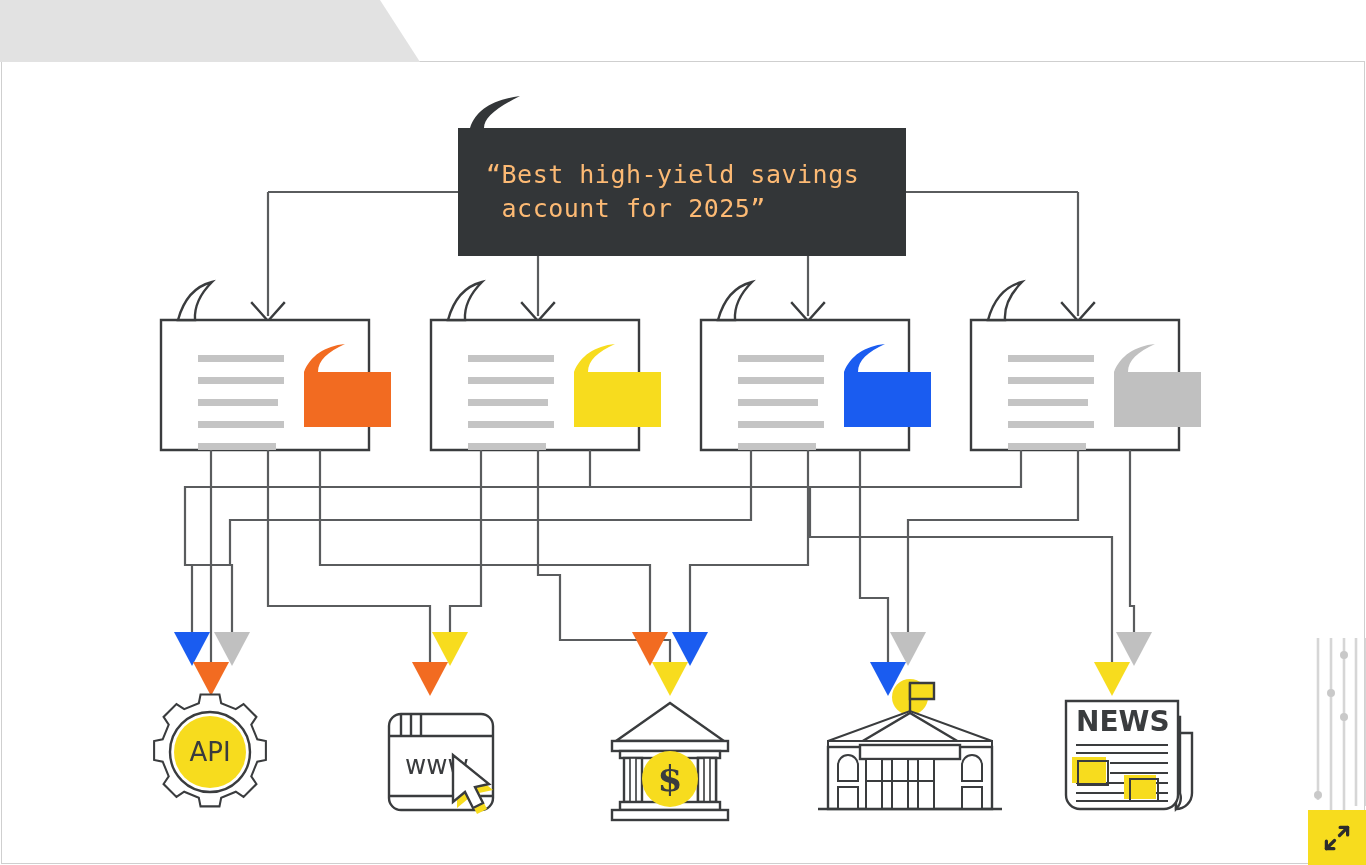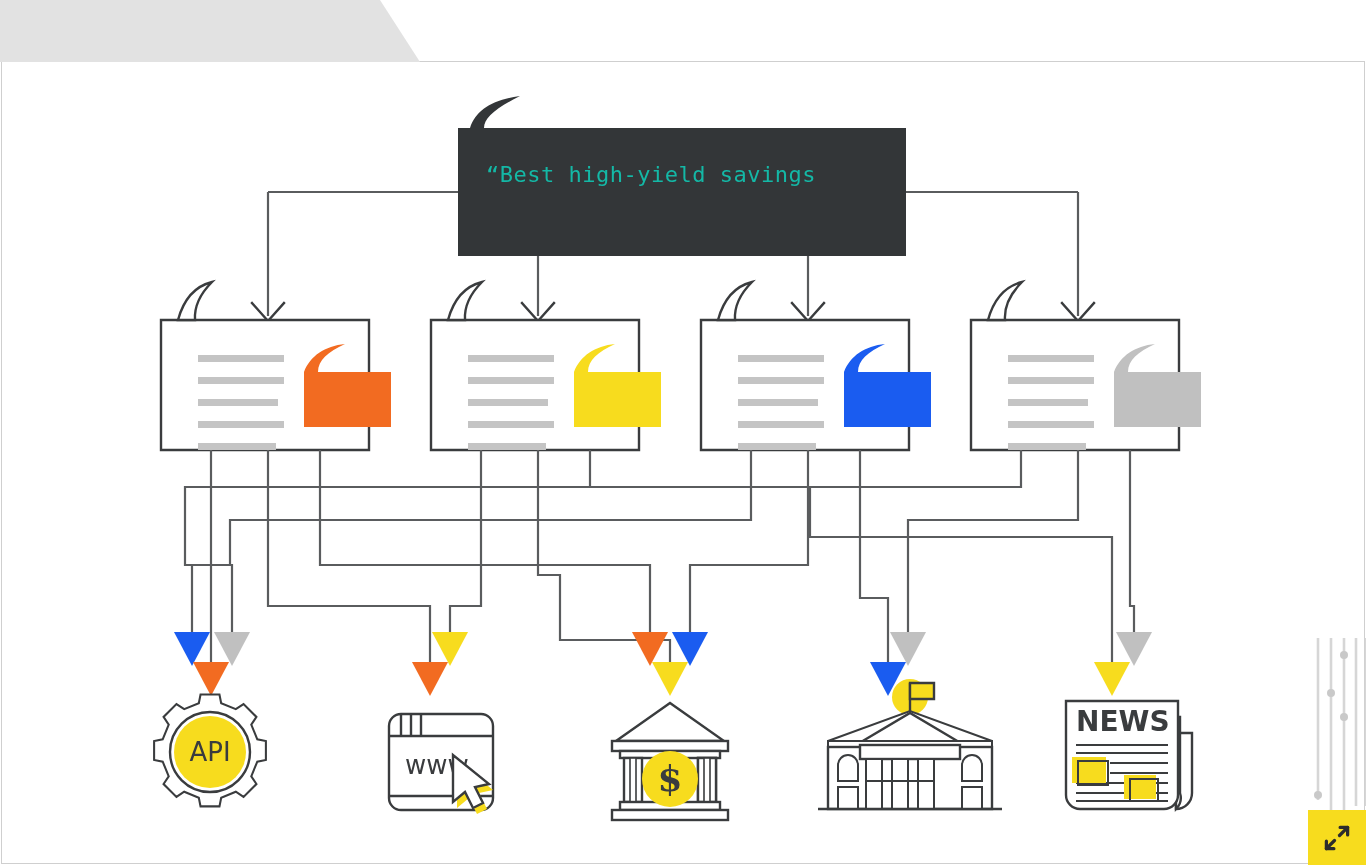--- a/index.html
+++ b/index.html
@@ -34,22 +34,22 @@
 
   svg.canvas{ position:absolute; left:0; top:0; width:1366px; height:865px; pointer-events:none; }
 
   
   .callout{
     position:absolute; left:458px; top:128px; width:448px; height:128px;
     background:#333638; z-index:4;
   }
   .callout-text{
     position:absolute; left:28px; top:30px; width:400px;
-    color:#14b8a6; font-family:"DejaVu Sans Mono", monospace;
-    font-size:22px; line-height:34px; letter-spacing:0.5px; white-space:pre;
+    color:#fdba74; font-family:"DejaVu Sans Mono", monospace;
+    font-size:25px; line-height:34px; letter-spacing:0.5px; white-space:pre;
   }
 
   
   .resize-chip{
     position:absolute; right:0; bottom:0; width:58px; height:55px;
     background:#F7DC1E; z-index:6;
     display:flex; align-items:center; justify-content:center;
   }
 </style>
 </head>
@@ -285,20 +285,21 @@
         <circle cx="1318" cy="795" r="4"></circle>
       </g>
     </g>
   </svg>
 
   <svg class="canvas" viewBox="0 0 1366 865" style="z-index:3;">
     <path d="M470,128 C 476,110 492,100 520,96 C 496,108 484,118 484,128 Z" fill="#333638"></path>
   </svg>
   <div class="callout">
     <div class="callout-text">“Best high-yield savings</div>
+    <div class="callout-text" style="top:64px;"> account for 2025”</div>
   </div>
 
   <div class="resize-chip">
     <svg width="30" height="30" viewBox="0 0 24 24">
       <path d="M14.5,3.5 L20.5,3.5 L20.5,9.5" fill="none" stroke="#2c2c2c" stroke-width="2.6" stroke-linecap="round" stroke-linejoin="round"></path>
       <path d="M20.5,3.5 L14,10" fill="none" stroke="#2c2c2c" stroke-width="2.6" stroke-linecap="round"></path>
       <path d="M9.5,20.5 L3.5,20.5 L3.5,14.5" fill="none" stroke="#2c2c2c" stroke-width="2.6" stroke-linecap="round" stroke-linejoin="round"></path>
       <path d="M3.5,20.5 L10,14" fill="none" stroke="#2c2c2c" stroke-width="2.6" stroke-linecap="round"></path>
     </svg>
   </div>

